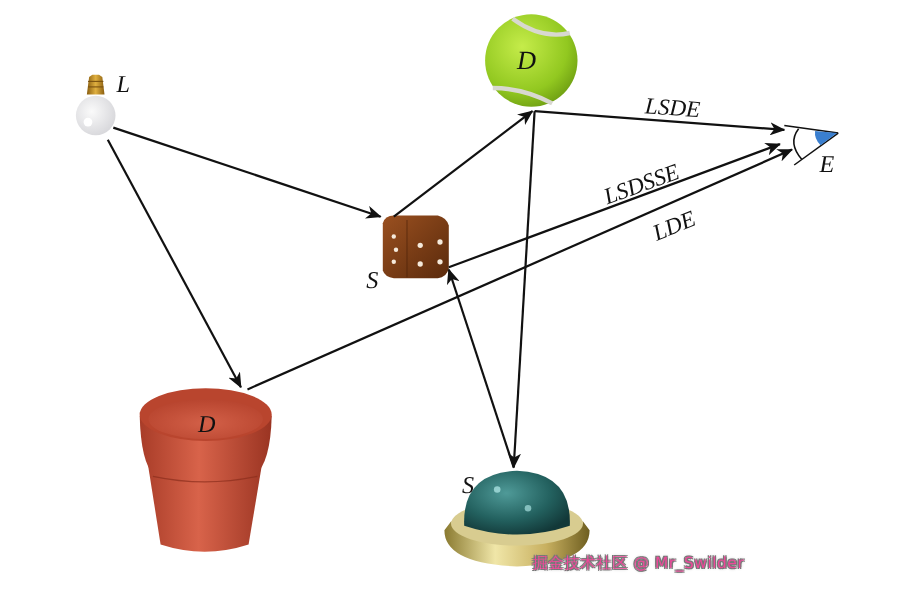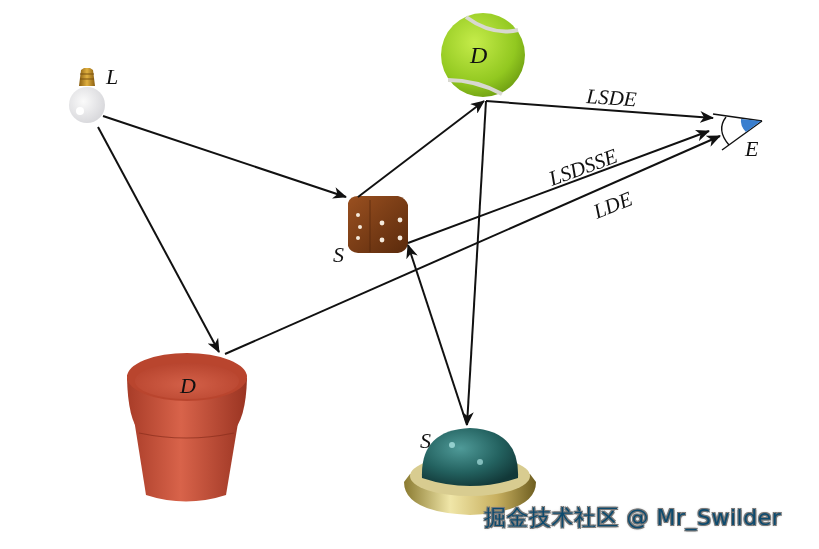--- a/index.html
+++ b/index.html
@@ -1,19 +1,19 @@
 <!DOCTYPE html>
 <html><head>
   <meta charset="utf-8">
   <style>
     html, body { margin: 0; padding: 0; background: #ffffff; }
     body { width: 819px; height: 549px; position: relative; overflow: hidden; font-family: "Liberation Serif", serif; }
     #diagram { position: absolute; left: 0; top: 0; width: 819px; height: 549px; }
     .lbl { font-family: "Liberation Serif", "DejaVu Serif", serif; font-style: italic; fill: #111; }
-    .watermark { position: absolute; left: 484px; top: 503px; font-family: "DejaVu Sans", "Liberation Sans", sans-serif; font-size: 22px; color: #0c4a6e; letter-spacing: 0.5px;
+    .watermark { position: absolute; left: 484px; top: 503px; font-family: "DejaVu Sans", "Liberation Sans", sans-serif; font-size: 14px; color: #ec4899; letter-spacing: 0.5px;
       text-shadow: -1px -1px 0 #777, 1px -1px 0 #777, -1px 1px 0 #777, 1px 1px 0 #777, 0 0 3px #888; }
   </style>
 </head>
 <body>
 
 <svg id="diagram" viewBox="0 0 819 549" xmlns="http://www.w3.org/2000/svg">
   <defs>
     <marker id="ah" markerWidth="14" markerHeight="12" refX="13" refY="6" orient="auto" markerUnits="userSpaceOnUse">
       <path d="M0,0 L14,6 L0,12 L4,6 Z" fill="#111"></path>
     </marker>

